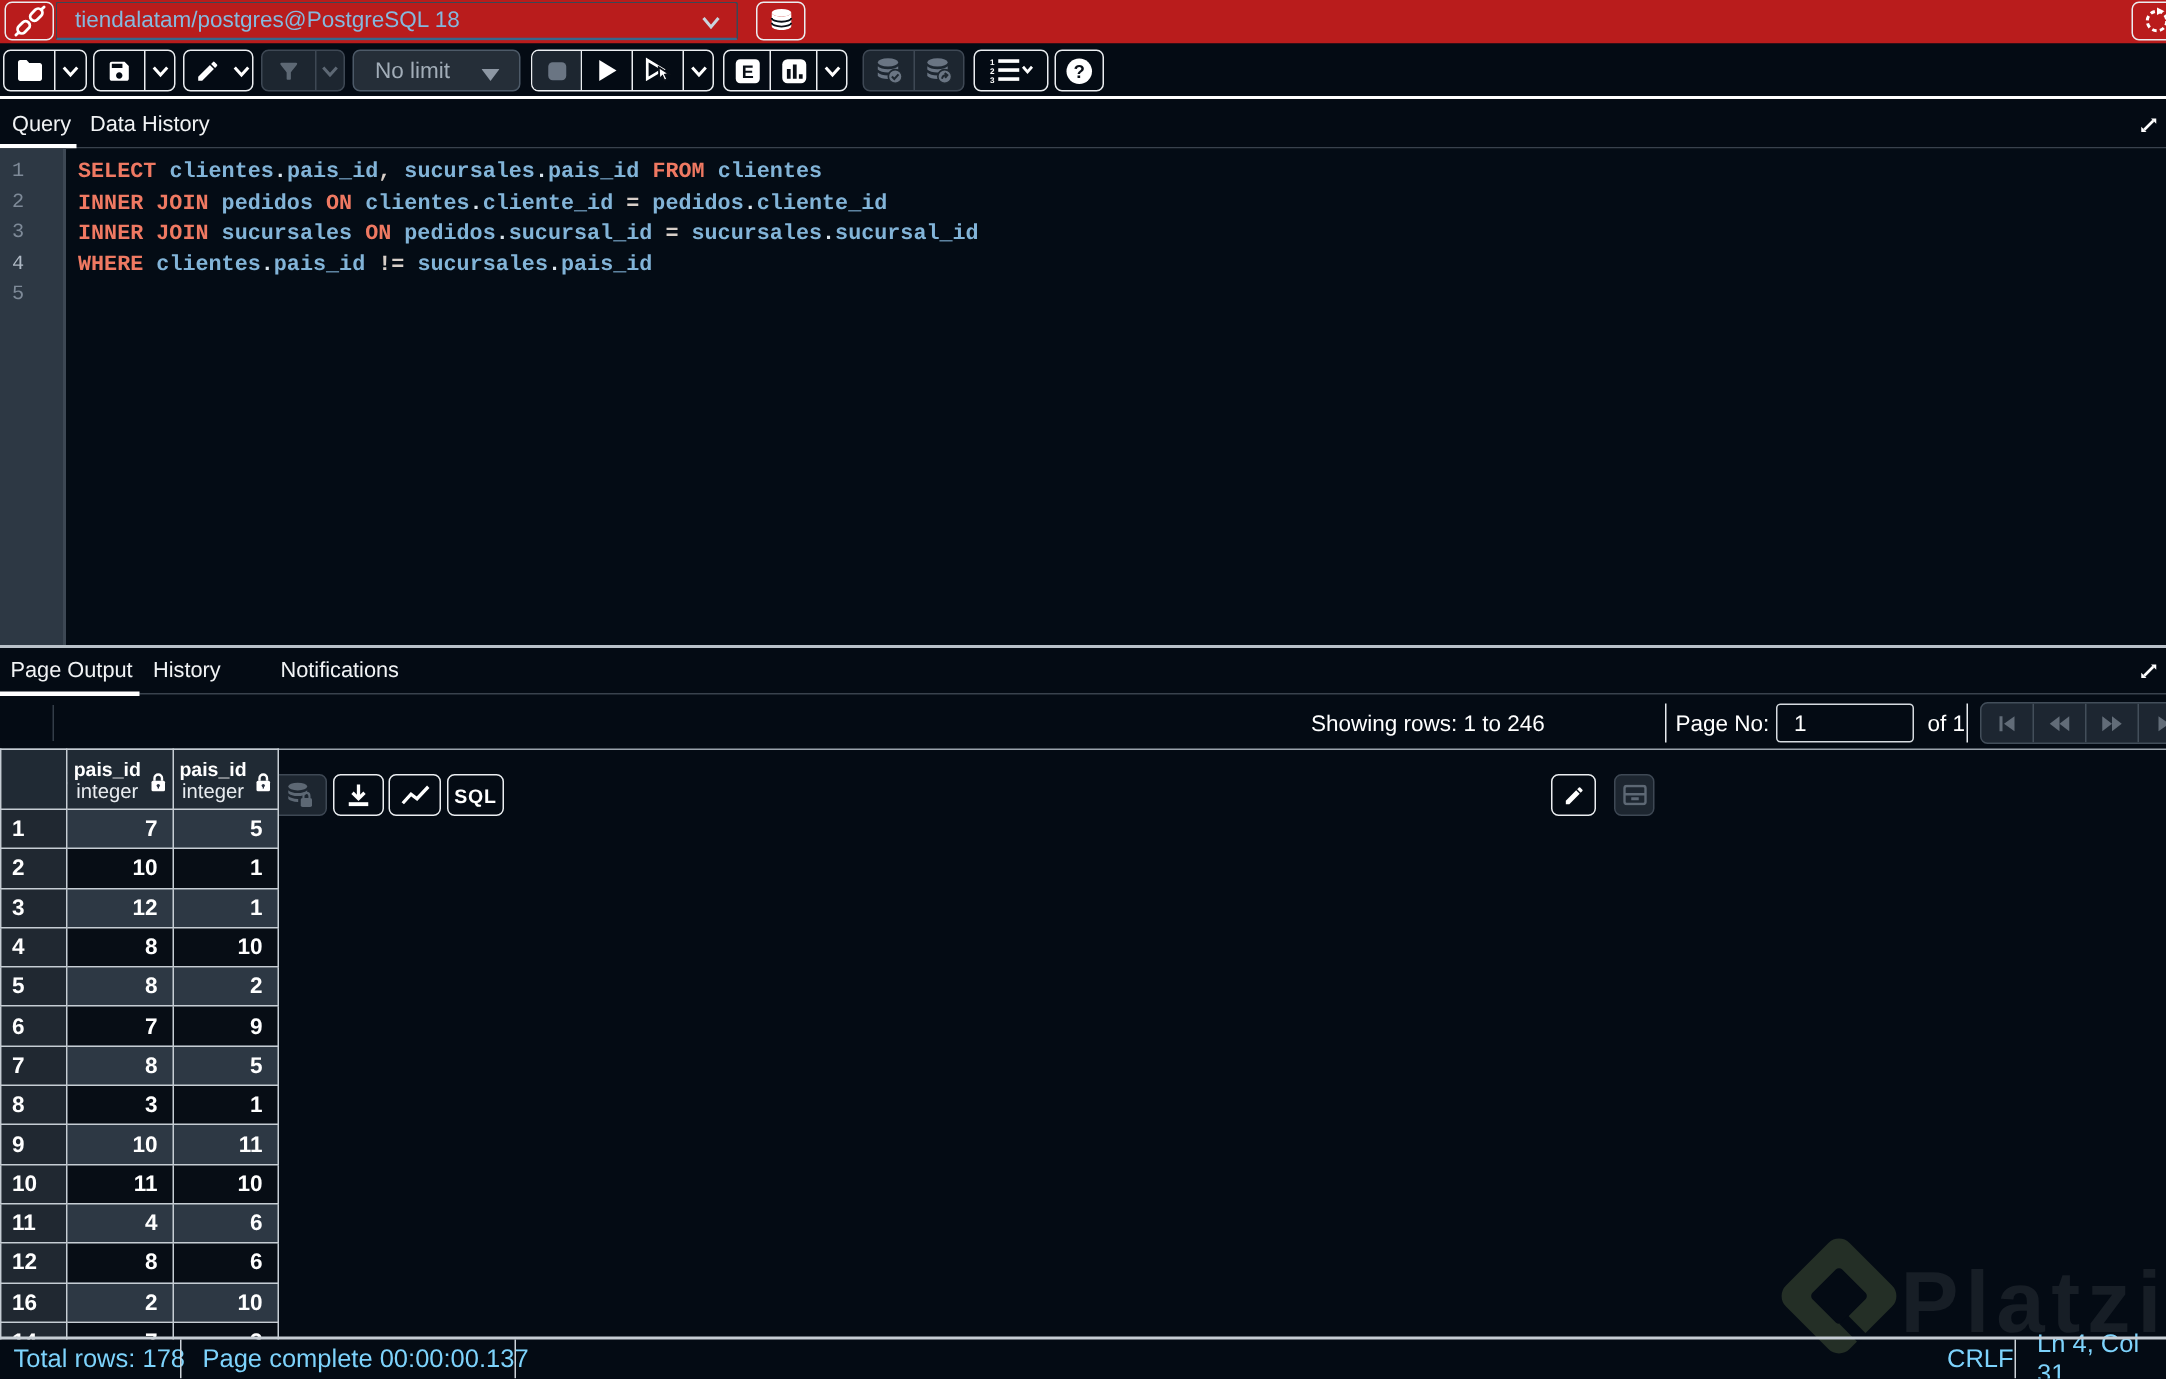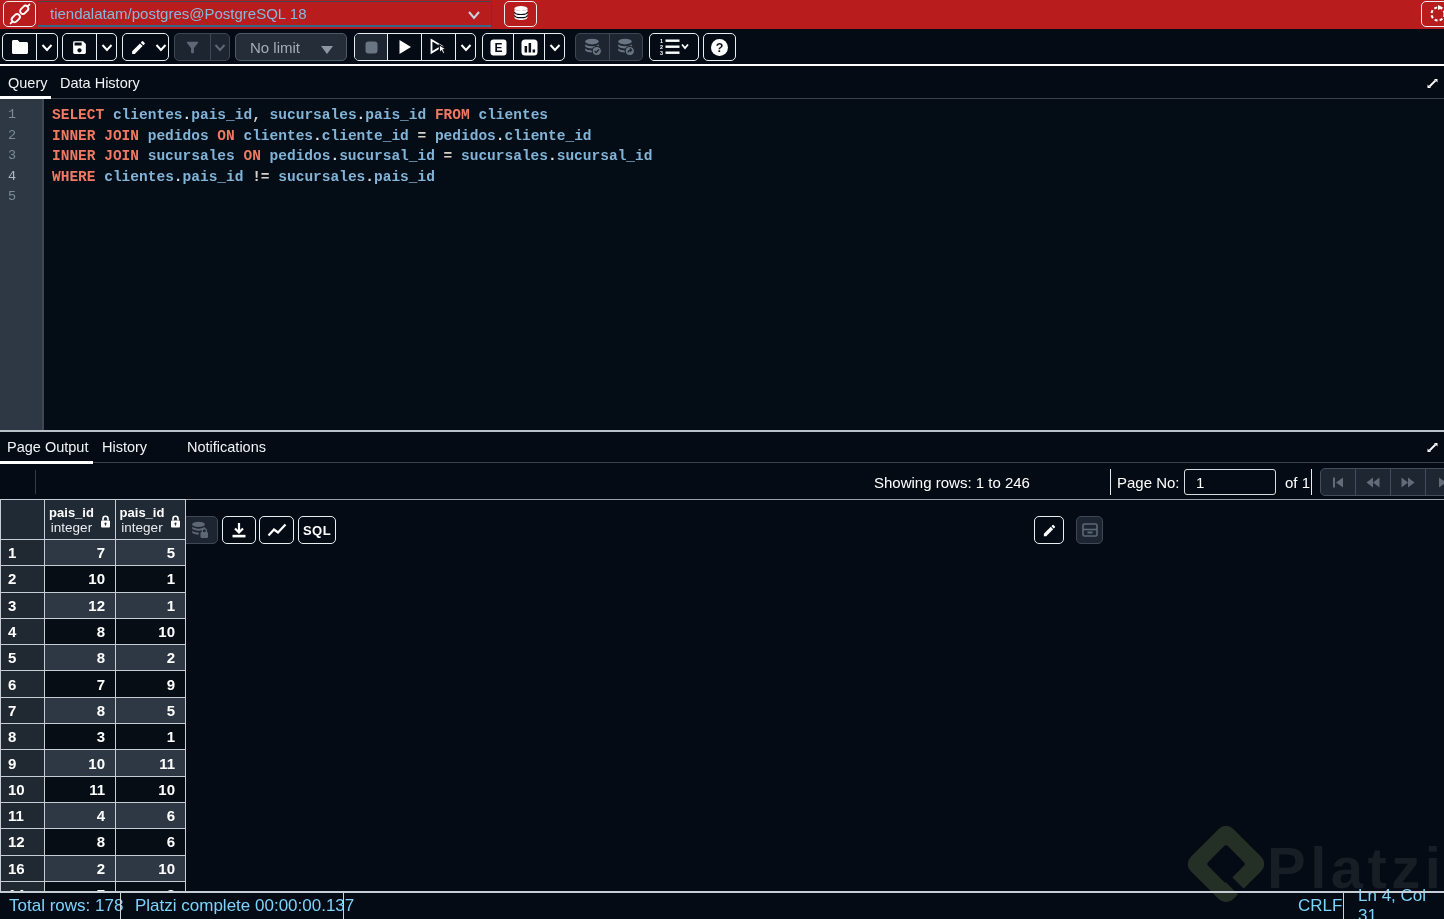--- a/index.html
+++ b/index.html
@@ -589,18 +589,18 @@
              M-14 -11 v22 a3 3 0 0 0 3 3 h22 a3 3 0 0 0 3 -3 v-22 a3 3 0 0 0 -3 -3 h-22 a3 3 0 0 0 -3 3z" fill-rule="evenodd" fill="#242f26"></path>
     <rect x="13.5" y="5" width="18" height="8" fill="#040b14"></rect>
   </g>
   <text x="87" y="72" font-family="Liberation Sans" font-size="58" font-weight="bold" letter-spacing="4.5" fill="#171e26">Platzi</text>
 </svg>
 
 <div id="statusline"></div>
 <div id="status">
   <div class="it" style="left:9px;">Total rows: 178</div>
   <div class="sep" style="left:120px;"></div>
-  <div class="it" style="left:135px;">Platzi complete 00:00:00.137</div>
+  <div class="it" style="left:135px;">Page complete 00:00:00.137</div>
   <div class="sep" style="left:343px;"></div>
   <div class="it" style="left:1298px;">CRLF</div>
   <div class="sep" style="left:1343px;"></div>
   <div class="it" style="left:1358px;">Ln 4, Col 31</div>
 </div>
 
 </body></html>

